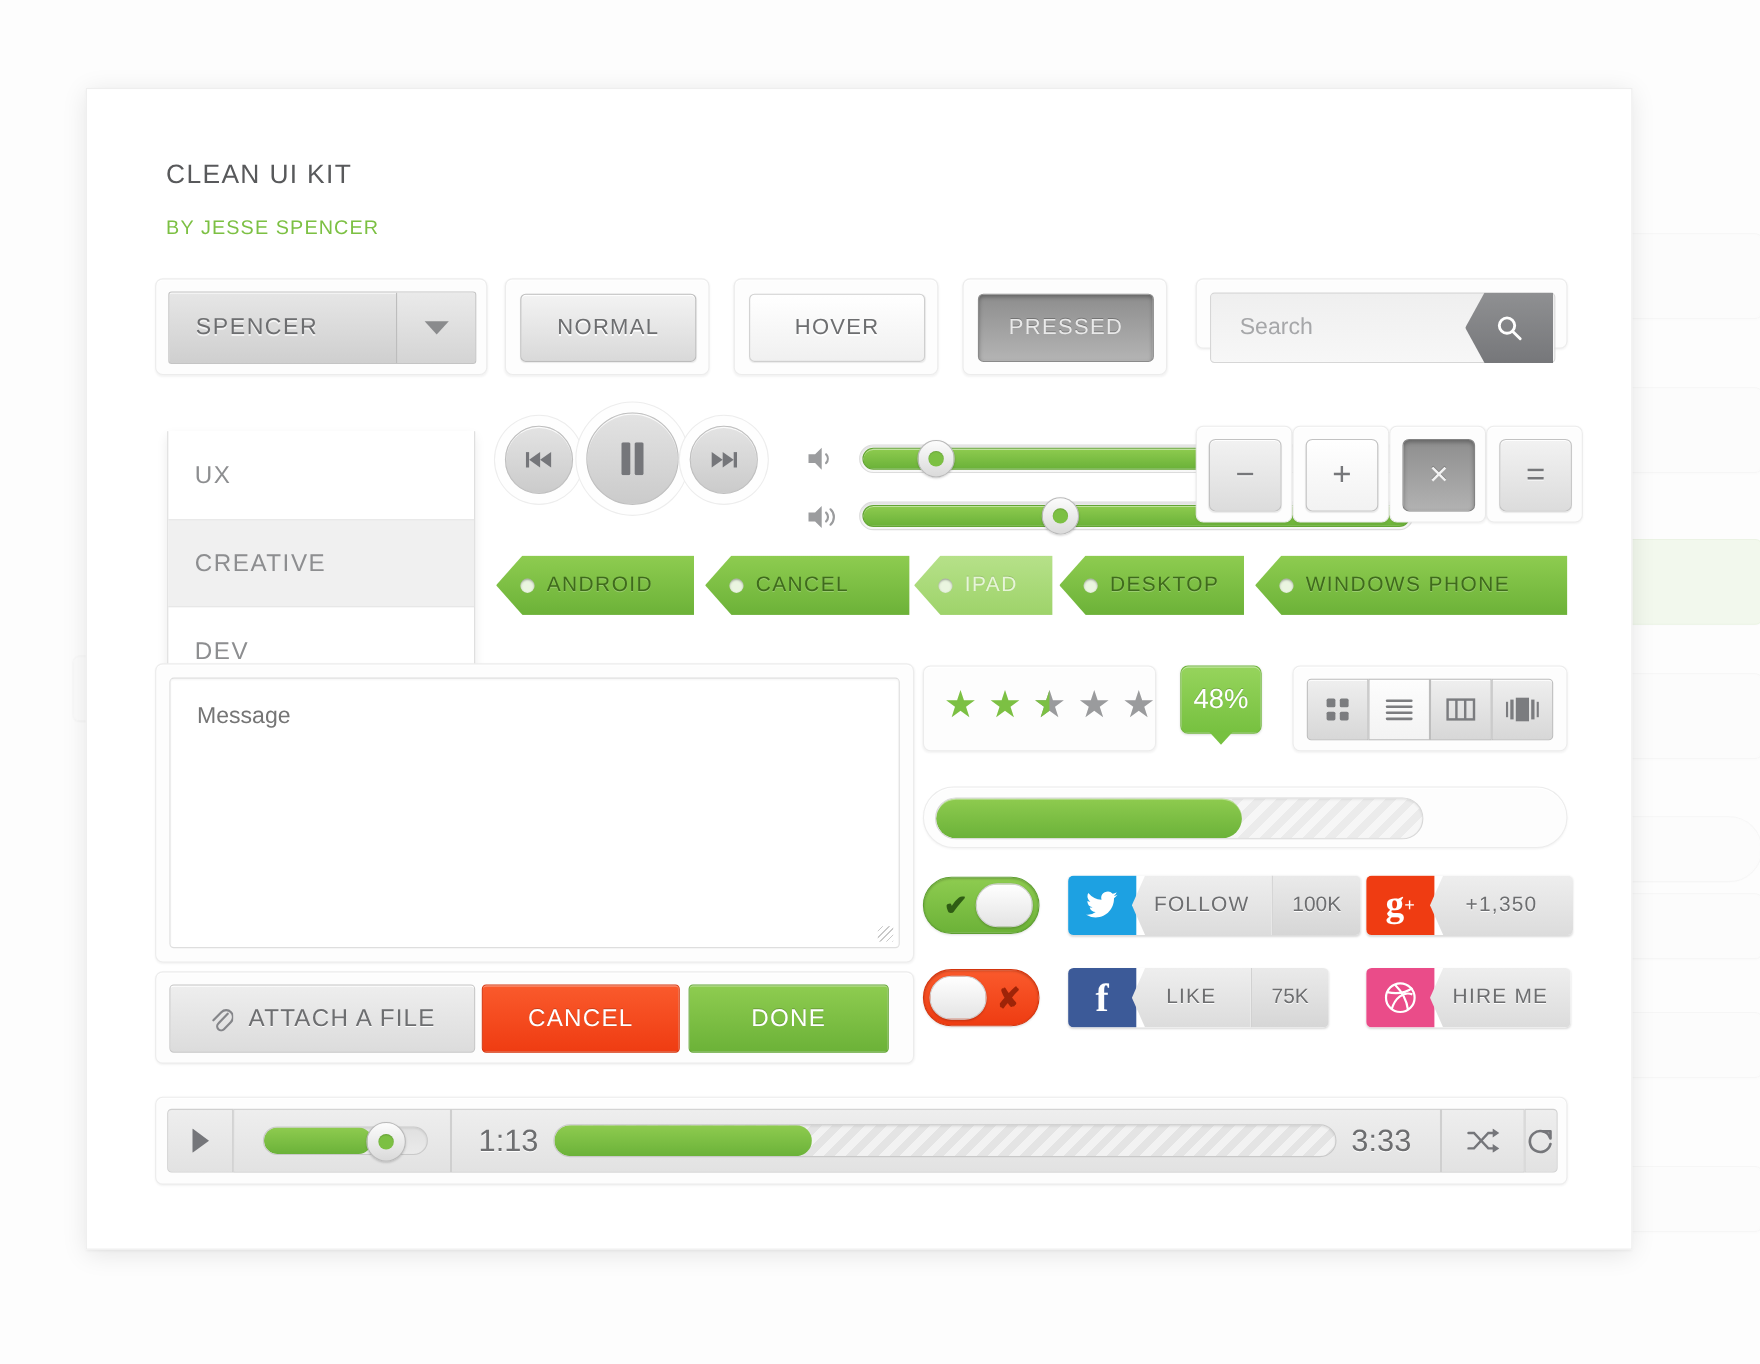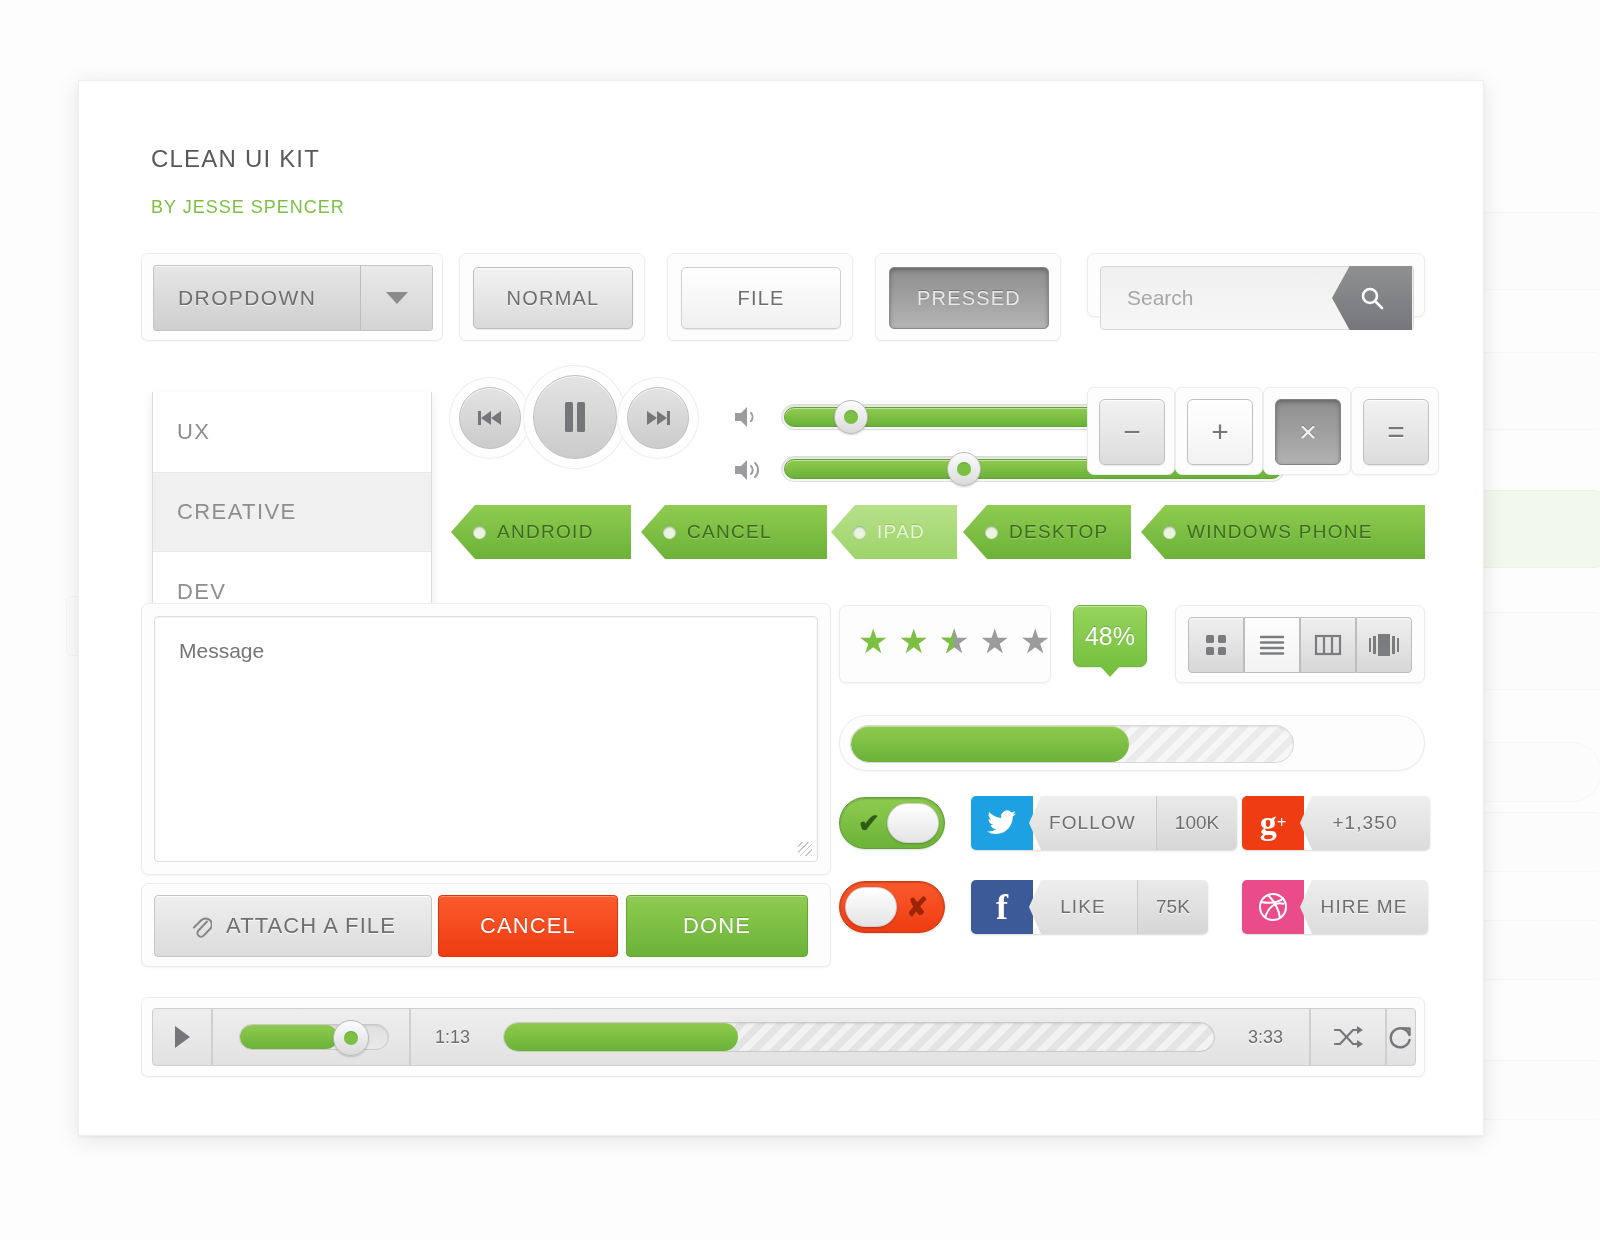--- a/index.html
+++ b/index.html
@@ -249,21 +249,21 @@
     clip-path: polygon(12px 0,100% 0,100% 100%,12px 100%,0 50%); margin-left: -4px; }
   .social .cnt { display: flex; align-items: center; justify-content: center;
     background: linear-gradient(#eaeaea,#d6d6d6); color: #6d6e70; font-size: 19px;
     border-left: 1px solid #c8c8c8; padding: 0 18px; text-shadow: 0 1px 0 #fff; }
 
   
   #player-panel { left: 62px; top: 916px; width: 1284px; height: 80px; }
   .pl-seg { position: absolute; top: 10px; height: 58px;
     background: linear-gradient(#eeeeee,#e2e2e2); border: 1px solid #cfcfcf;
     display: flex; align-items: center; justify-content: center; }
-  .pl-time { font-size: 18px; color: #6d6e70; text-shadow: 0 1px 0 #fff; }
+  .pl-time { font-size: 28px; color: #6d6e70; text-shadow: 0 1px 0 #fff; }
   .pl-track { position: absolute; height: 30px; border-radius: 15px;
     border: 1px solid #c9c9c9; overflow: hidden;
     background: repeating-linear-gradient(-45deg,#e4e4e4 0 7px,#f2f2f2 7px 14px);
     box-shadow: inset 0 1px 2px rgba(0,0,0,.09); }
   .pl-fill { position: absolute; left: 0; top: 0; height: 100%; border-radius: 15px;
     background: linear-gradient(#8ecb4f,#6bb239); }
 </style>
 </head>
 <body>
 
@@ -281,37 +281,37 @@
     <div class="ghost-box" style="position:absolute;left:66px;top:596px;width:24px;height:60px;"></div>
   </div>
 
   <div class="card">
 
     <div class="title">CLEAN UI KIT</div>
     <div class="subtitle">BY JESSE SPENCER</div>
 
     <div class="panel" id="dropdown-wrap">
       <div class="dd-head">
-        <div class="dd-label">DROPDOWN</div>
+        <div class="dd-label">SPENCER</div>
         <div class="dd-arrow">
             <i></i>
           </div>
       </div>
     </div>
     <div class="dd-list">
       <div class="dd-item">UX</div>
       <div class="dd-item sel">CREATIVE</div>
       <div class="dd-item">DEV</div>
     </div>
 
     <div class="panel" style="left:380px;top:172px;width:186px;height:88px;">
       <div class="gbtn" style="position:absolute;left:13px;top:13px;width:160px;height:62px;">NORMAL</div>
     </div>
     <div class="panel" style="left:588px;top:172px;width:186px;height:88px;">
-      <div class="gbtn hover" style="position:absolute;left:13px;top:13px;width:160px;height:62px;">FILE</div>
+      <div class="gbtn hover" style="position:absolute;left:13px;top:13px;width:160px;height:62px;">HOVER</div>
     </div>
     <div class="panel" style="left:796px;top:172px;width:186px;height:88px;">
       <div class="gbtn pressed" style="position:absolute;left:13px;top:13px;width:160px;height:62px;">PRESSED</div>
     </div>
 
     <div class="panel" id="search-panel">
       <div class="search-field">Search</div>
       <div class="search-btn">
         <svg width="26" height="26" viewBox="0 0 26 26" fill="none" stroke="#fff" stroke-width="2.6">
           <circle cx="11" cy="11" r="7"></circle>

